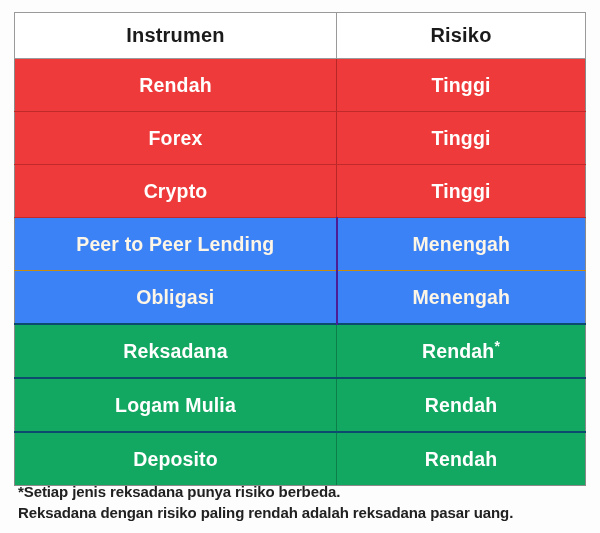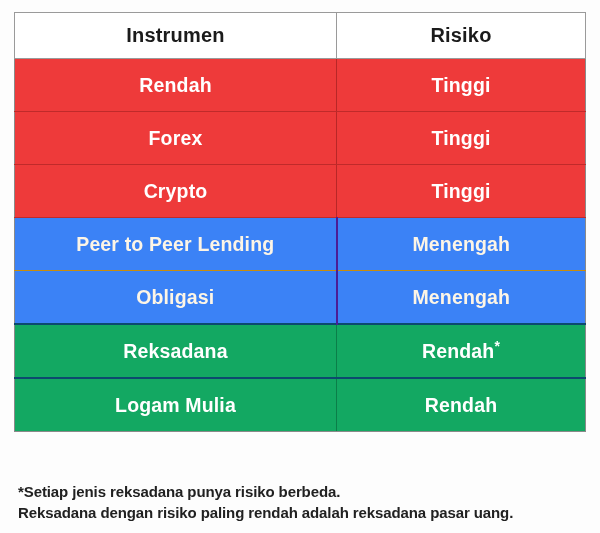--- a/index.html
+++ b/index.html
@@ -145,20 +145,24 @@
           <td class="cell-risk"><span>Menengah</span></td>
         </tr>
         <tr class="band-low">
           <td class="cell-instrument">Reksadana</td>
           <td class="cell-risk"><span>Rendah</span><span class="asterisk">*</span></td>
         </tr>
         <tr class="band-low">
           <td class="cell-instrument">Logam Mulia</td>
           <td class="cell-risk"><span>Rendah</span></td>
         </tr>
+        <tr class="band-low">
+          <td class="cell-instrument">Deposito</td>
+          <td class="cell-risk"><span>Rendah</span></td>
+        </tr>
       </tbody>
   </table>
 
   <div class="footnote">
     <div>*Setiap jenis reksadana punya risiko berbeda.</div>
     <div>Reksadana dengan risiko paling rendah adalah reksadana pasar uang.</div>
   </div>
 
 </div>
 

